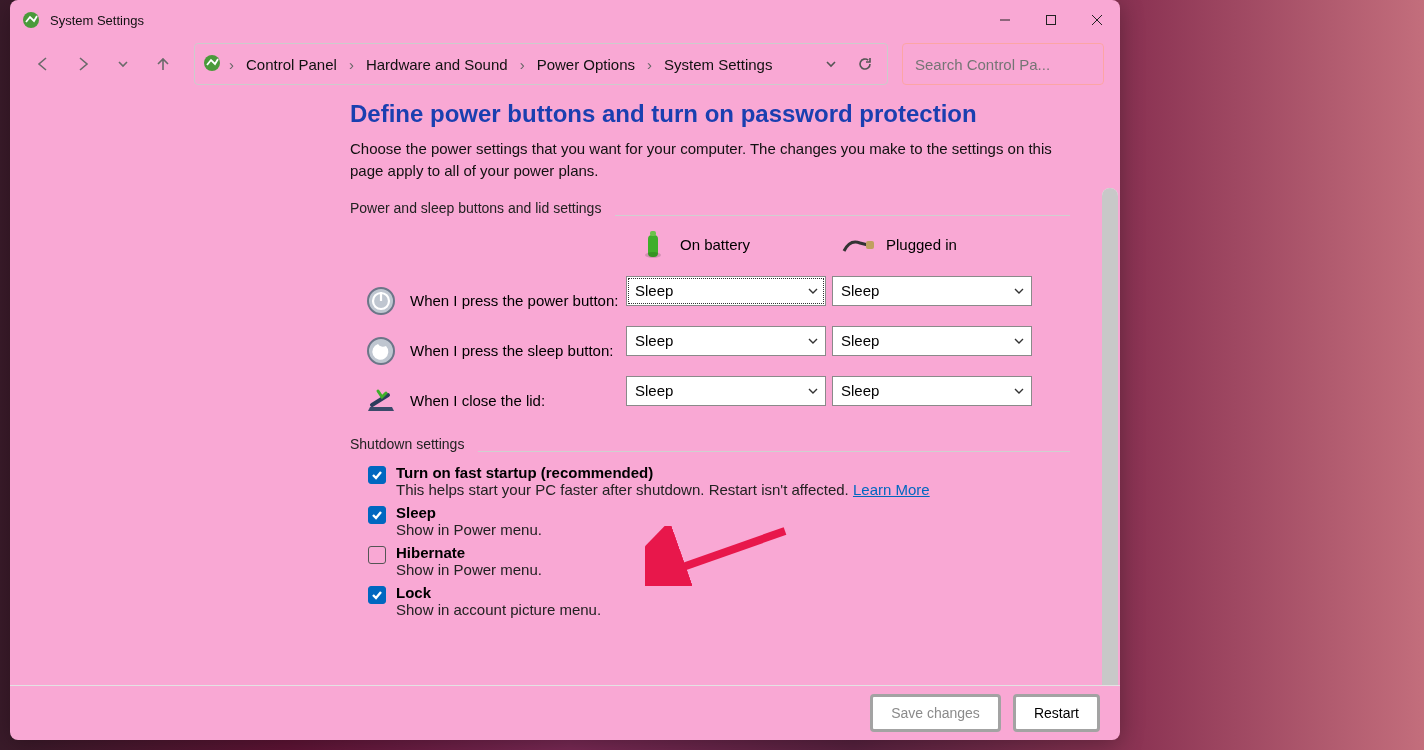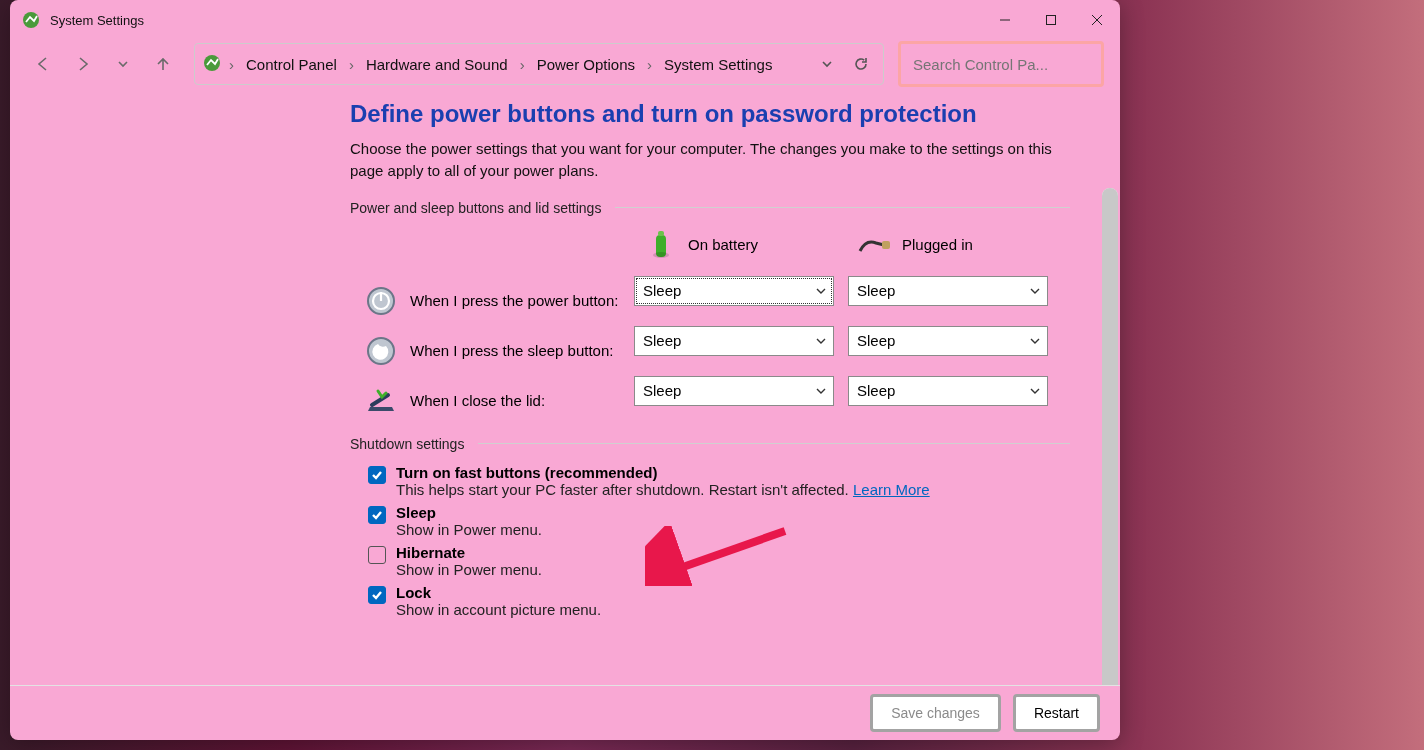--- a/index.html
+++ b/index.html
@@ -11,32 +11,32 @@
   .winbtn{width:46px;height:40px;display:flex;align-items:center;justify-content:center}
   .winbtn svg{stroke:#222;stroke-width:1}
   .toolbar{height:48px;display:flex;align-items:center;padding:0 16px;gap:6px}
   .navbtn{width:34px;height:34px;display:flex;align-items:center;justify-content:center;border-radius:4px}
   .navbtn svg{stroke:#6a6a6a;stroke-width:1.6;fill:none}
   .address{flex:1;height:40px;border:1px solid #ccc;border-radius:4px;display:flex;align-items:center;padding:0 8px;gap:6px;margin:0 8px}
   .address .crumb{color:#111;font-size:15px;padding:2px 4px}
   .address .sep{color:#666;padding:0 2px}
   .address .spacer{flex:1}
   .address .abtn{width:28px;height:28px;display:flex;align-items:center;justify-content:center}
-  .search{width:180px;height:40px;border:3px solid #fca5a5;border-radius:4px;display:flex;align-items:center;padding:0 10px;gap:8px;color:#888}
+  .search{width:180px;height:40px;border:1px solid #fca5a5;border-radius:4px;display:flex;align-items:center;padding:0 10px;gap:8px;color:#888}
   .search input{border:none;outline:none;flex:1;font-size:15px;color:#555;background:transparent}
   .content{flex:1;position:relative;overflow:hidden}
   .scroll-track{position:absolute;right:2px;top:100px;width:16px;height:560px;background:#f0f0f0;border-radius:8px}
   .scroll-thumb{position:absolute;right:2px;top:100px;width:16px;height:560px;background:#c8c8c8;border-radius:8px}
   .page{position:absolute;left:340px;top:12px;width:720px}
   .page-title{color:#1a3fb0;font-size:24px;margin:0 0 10px 0}
   .page-desc{color:#111;font-size:15px;line-height:1.45;margin:0 0 18px 0}
-  .group-header{display:flex;align-items:center;gap:14px;margin:4px 0 12px 0}
+  .group-header{display:flex;align-items:flex-end;gap:14px;margin:4px 0 12px 0}
   .group-header .label{font-size:14px;color:#222;white-space:nowrap}
   .group-header .rule{flex:1;height:1px;background:#d0d0d0}
-  .cols{display:grid;grid-template-columns:270px 200px 200px;column-gap:14px;align-items:center}
+  .cols{display:grid;grid-template-columns:270px 200px 200px;column-gap:6px;align-items:center}
   .col-head{display:flex;align-items:center;gap:10px;justify-content:flex-start;padding-left:10px;margin-bottom:14px}
   .col-head .txt{font-size:15px}
   .rlabel{display:flex;align-items:center;gap:12px;height:48px;padding-left:14px}
   .rlabel .txt{font-size:15px}
   .icon-slot{width:34px;height:34px;display:flex;align-items:center;justify-content:center}
   .select{height:28px;border:1px solid #8a8a8a;display:flex;align-items:center;justify-content:space-between;padding:0 6px 0 8px;font-size:15px;background:#fff;margin-bottom:20px}
   .select.first-highlight{outline:1px dotted #333;outline-offset:-3px}
   .select .chev{display:flex}
   .shutdown{margin-top:10px}
   .opt{display:flex;align-items:flex-start;gap:10px;margin:6px 0 2px 18px}
@@ -262,21 +262,21 @@
         <span class="rule"></span>
       </div>
 
       <div class="opt">
         <div class="chk on">
             <svg width="12" height="12" viewBox="0 0 12 12">
               <path d="M2 6 L5 9 L10 3"></path>
             </svg>
           </div>
         <div class="body">
-          <span class="title">Turn on fast buttons (recommended)</span>
+          <span class="title">Turn on fast startup (recommended)</span>
           <span class="sub"><span>This helps start your PC faster after shutdown. Restart isn't affected. </span><a href="#" class="link">Learn More</a></span>
         </div>
       </div>
 
       <div class="opt">
         <div class="chk on">
             <svg width="12" height="12" viewBox="0 0 12 12">
               <path d="M2 6 L5 9 L10 3"></path>
             </svg>
           </div>

